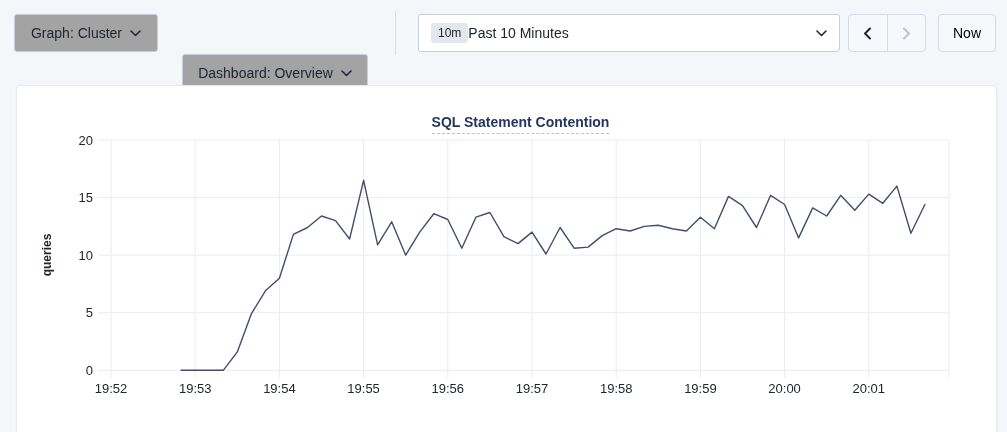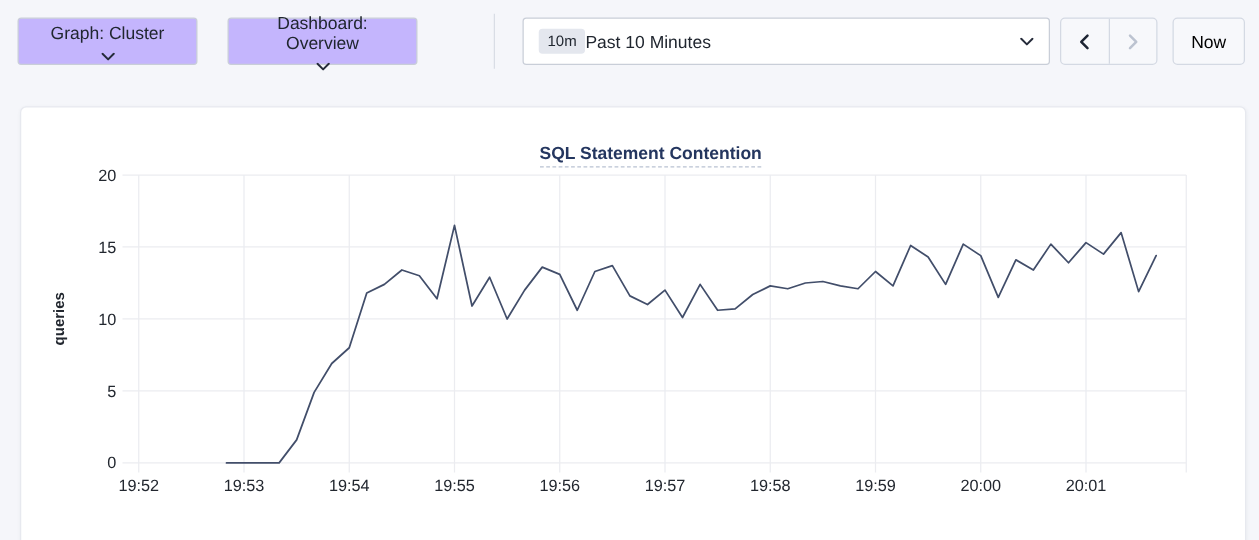--- a/index.html
+++ b/index.html
@@ -1,23 +1,23 @@
 <!DOCTYPE html>
 <html><head>
 <meta charset="utf-8">
 <style>
   html,body{margin:0;padding:0;width:1007px;height:432px;overflow:hidden;
     background:#f5f6fa;font-family:"Liberation Sans",sans-serif;}
   .toolbar{position:absolute;left:0;top:0;width:1007px;height:70px;}
   .dd-btn{position:absolute;top:14px;height:38px;box-sizing:border-box;
-    background:#c4b5fd;border:1px solid #c9ced8;border-radius:3px;
+    background:#a3a3a3;border:1px solid #c9ced8;border-radius:3px;
     display:flex;align-items:center;justify-content:center;gap:8px;
-    font-size:14px;font-weight:500;color:#20262f;cursor:pointer;padding:0 10px;flex-direction:column;}
+    font-size:14px;font-weight:500;color:#20262f;cursor:pointer;padding:0 10px;}
   .dd-graph{left:14px;width:144px;}
-  .dd-dash{left:182px;width:152px;}
+  .dd-dash{left:182px;width:186px;margin-top:40px;}
   .tb-divider{position:absolute;left:395px;top:11px;width:1px;height:44px;background:#d9dde5;}
   .time-picker{position:absolute;left:418px;top:14px;width:422px;height:38px;box-sizing:border-box;
     background:#ffffff;border:1px solid #c9ced8;border-radius:3px;
     display:flex;align-items:center;padding:0 12px;cursor:pointer;}
   .tw-badge{background:#e4e7ee;border-radius:3px;padding:3px 7px;
     font-size:12px;font-weight:normal;color:#20262f;}
   .tw-label{font-size:14px;color:#20262f;}
   .tp-chevron{margin-left:auto;display:flex;align-items:center;}
   .arrow-group{position:absolute;left:848px;top:14px;width:78px;height:38px;box-sizing:border-box;
     border:1px solid #d4d9e3;border-radius:4px;background:#f7f8fb;display:flex;}

